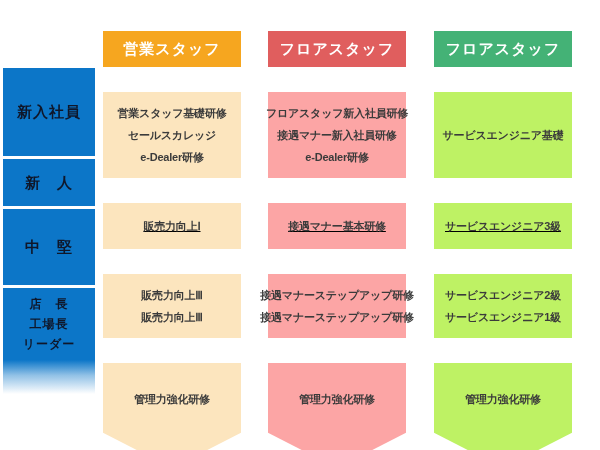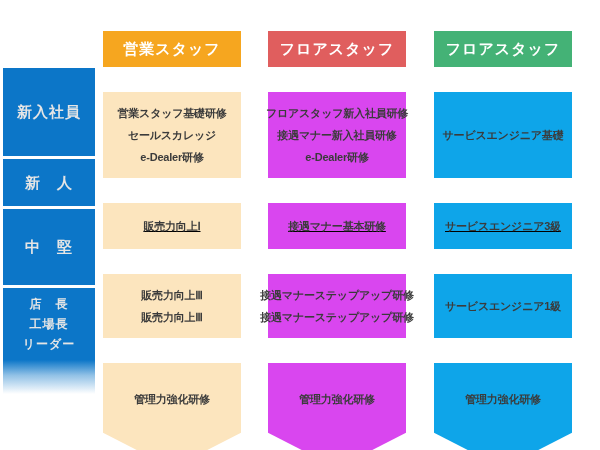--- a/index.html
+++ b/index.html
@@ -9,21 +9,21 @@
     background:#ffffff;
     font-family:"Liberation Sans", sans-serif;
     overflow:hidden;
   }
   
   .sidebar{
     position:absolute;left:3px;top:68px;width:92px;
   }
   .side-row{
     background:#0C76C8;
-    color:#e5e5e5;
+    color:#0f172a;
     font-weight:bold;
     display:flex;flex-direction:column;
     align-items:center;justify-content:center;
     margin-bottom:3px;
     font-size:15px;
     letter-spacing:1px;
     line-height:20px;
     text-align:right;
   }
   .side-r1{height:88px;}
@@ -48,22 +48,22 @@
   .col-floor   .col-header{background:#E05E5E;}
   .col-service .col-header{background:#44B276;}
   .cell{
     display:flex;flex-direction:column;
     align-items:center;justify-content:center;
     margin-bottom:4px;
     text-align:right;
     margin-top:25px;
   }
   .col-sales   .cell{background:#FCE5BE;}
-  .col-floor   .cell{background:#d946ef;}
-  .col-service .cell{background:#0ea5e9;}
+  .col-floor   .cell{background:#fca5a5;}
+  .col-service .cell{background:#bef264;}
   .r1{height:86px;}
   .r2{height:46px;text-decoration:underline;}
   .r3{height:64px;}
   .r4{
     height:105px;
     padding-bottom:0;
     clip-path:polygon(0 0, 100% 0, 100% 66.5%, 50% 100%, 0 66.5%);
   }
   .r4 .line{transform:translateY(-17px);}
   .line{
@@ -138,20 +138,21 @@
 
   <div class="col col-service">
     <div class="col-header">フロアスタッフ</div>
     <div class="cell r1">
       <div class="line">サービスエンジニア基礎</div>
     </div>
     <div class="cell r2">
       <div class="line">サービスエンジニア3級</div>
     </div>
     <div class="cell r3">
+      <div class="line">サービスエンジニア2級</div>
       <div class="line">サービスエンジニア1級</div>
     </div>
     <div class="cell r4">
       <div class="line">管理力強化研修</div>
     </div>
   </div>
 
 </div>
 
 </body></html>

